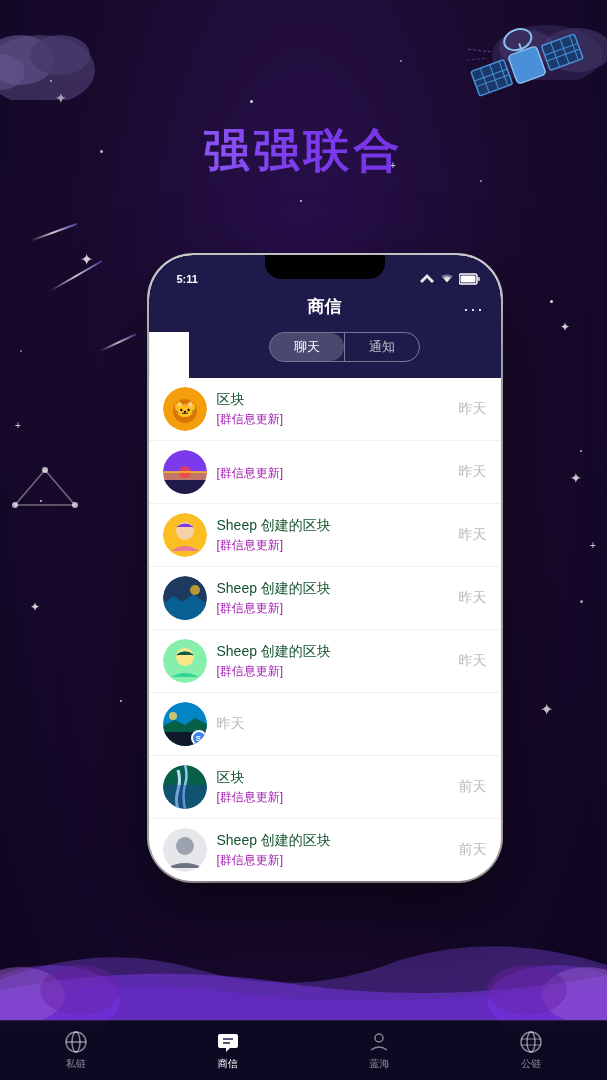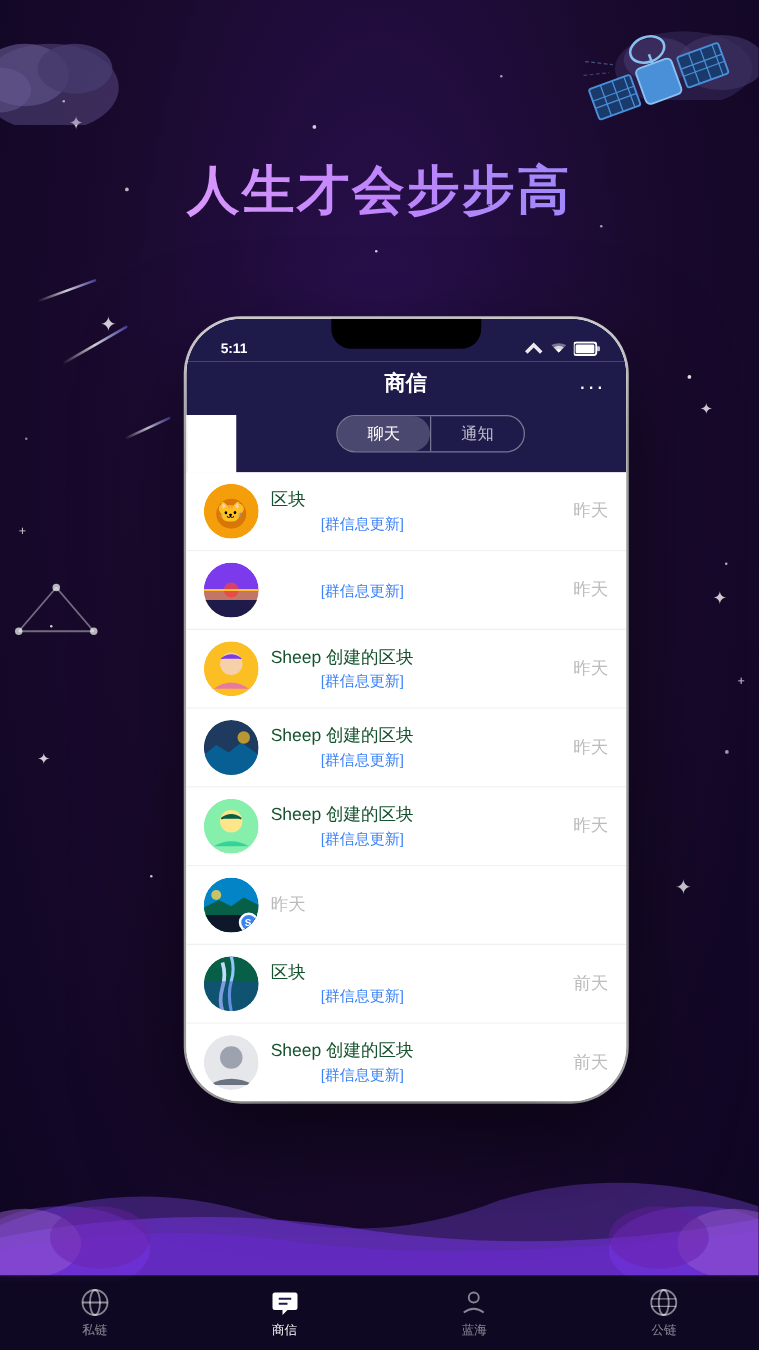--- a/index.html
+++ b/index.html
@@ -194,26 +194,25 @@
       font-size: 14px;
       font-weight: 500;
       color: #14532d;
       white-space: nowrap;
       overflow: hidden;
       text-overflow: ellipsis;
     }
 
     .chat-preview {
       font-size: 12px;
-      color: #3b82f6;
+      color: #a21caf;
       white-space: nowrap;
       overflow: hidden;
       text-overflow: ellipsis;
       margin-top: 2px;
-      margin-left: 40px;
     }
 
     .chat-meta {
       display: flex;
       flex-direction: column;
       align-items: flex-end;
       gap: 4px;
       flex-shrink: 0;
     }
 
@@ -385,21 +384,21 @@
   </svg>
 
   <svg style="position:absolute;bottom:55px;right:-20px;width:180px;height:80px;opacity:0.8" viewBox="0 0 180 80">
     <ellipse cx="110" cy="55" rx="70" ry="35" fill="#7c3aed" opacity="0.5"></ellipse>
     <ellipse cx="140" cy="50" rx="45" ry="28" fill="#9d5fd4" opacity="0.6"></ellipse>
     <ellipse cx="80" cy="45" rx="40" ry="25" fill="#6b21a8" opacity="0.5"></ellipse>
   </svg>
 </div>
 
 <div class="headline">
-  <span class="headline-line2">人生才会步步高</span>
+  <span class="headline-line1">强强联合</span>
 </div>
 
 <div class="phone-wrap">
   <div class="phone">
     <div class="notch"></div>
     <div class="phone-inner">
 
       <div class="status-bar">
         <span style="padding-top:8px;padding-left:8px">5:11</span>
         <div class="status-right" style="padding-top:8px">

